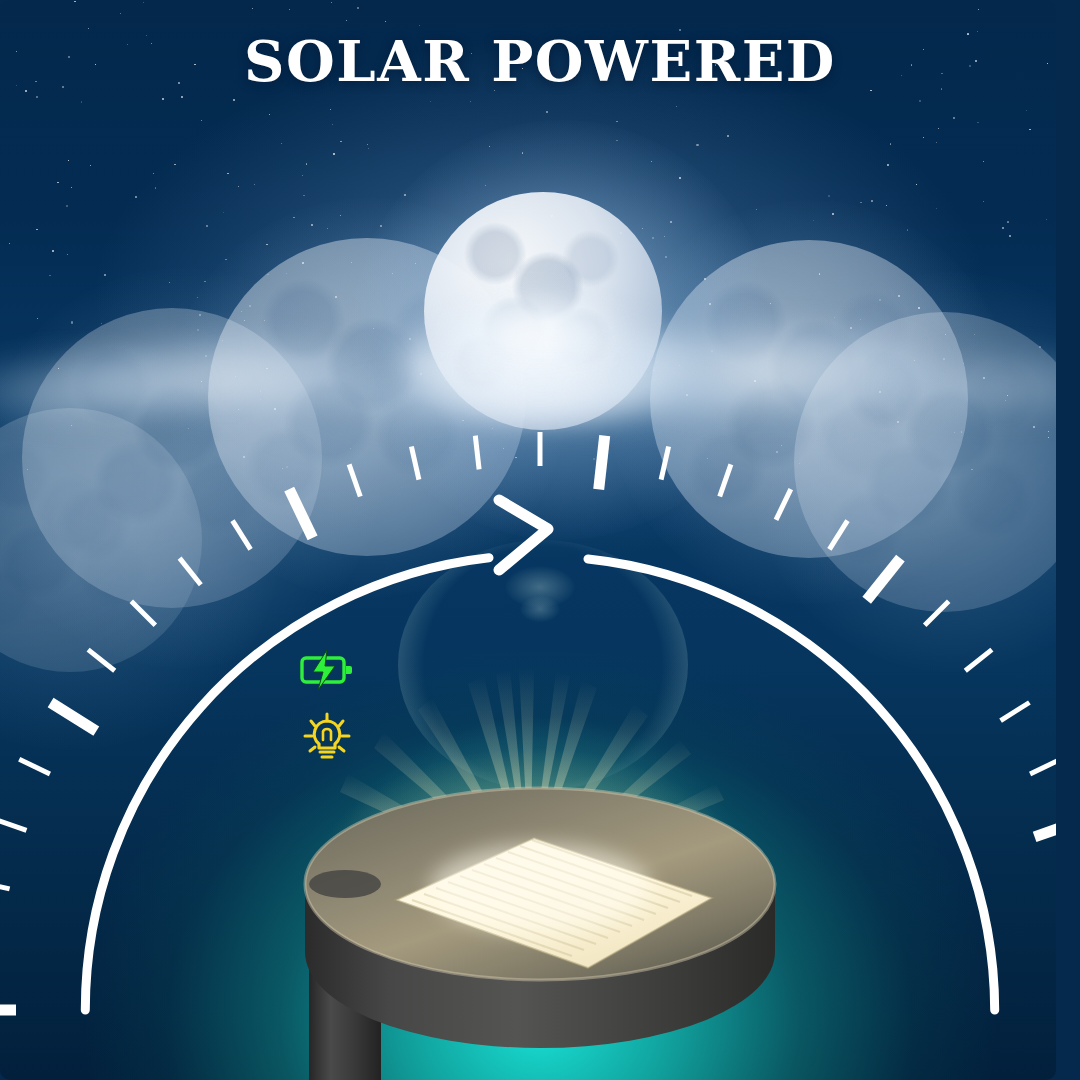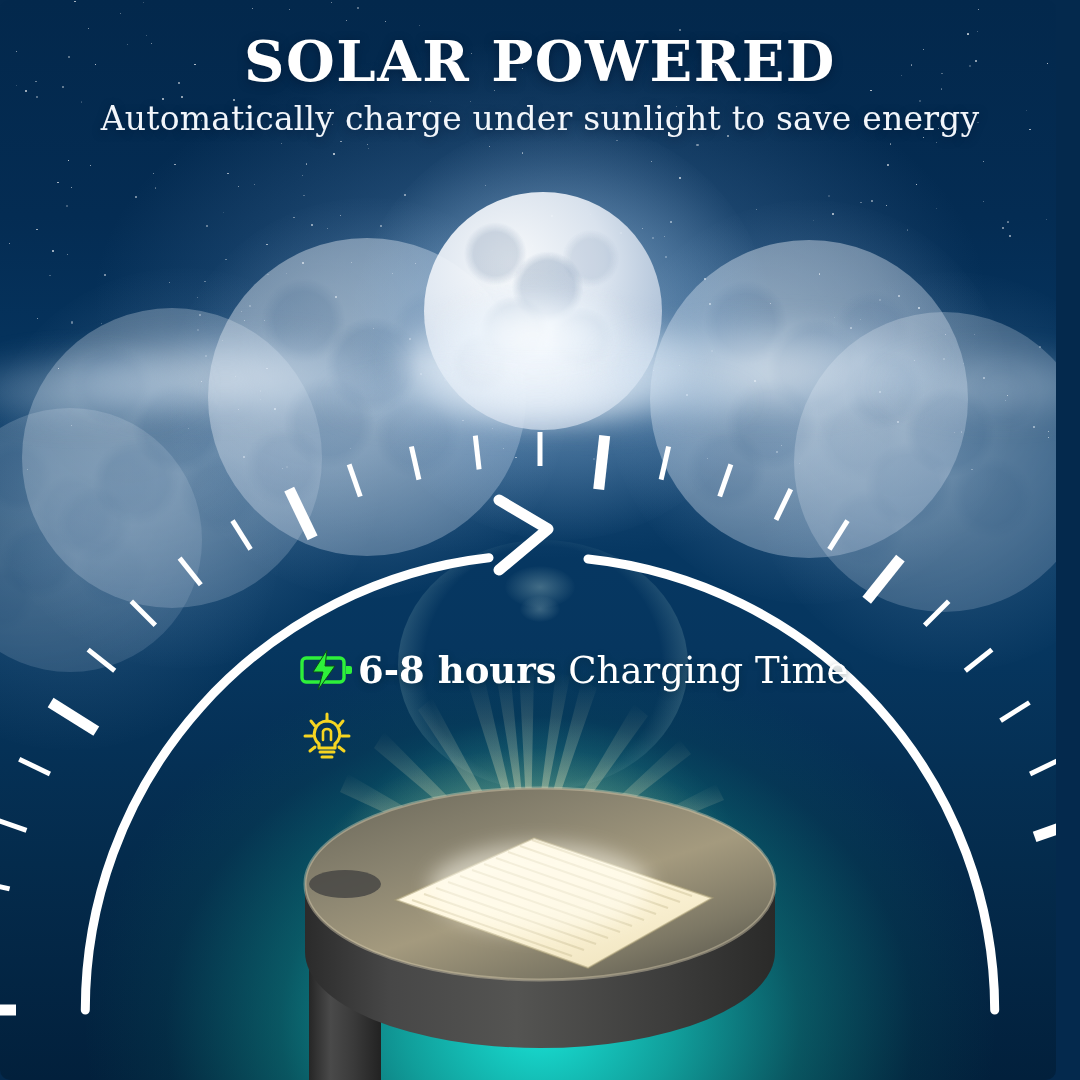--- a/index.html
+++ b/index.html
@@ -500,34 +500,30 @@
         <line x1="508" y1="852" x2="668" y2="908"></line>
         <line x1="520" y1="846" x2="680" y2="902"></line>
         <line x1="532" y1="840" x2="692" y2="896"></line>
       </g>
     </g>
     <polygon points="534,838 712,898 588,968 396,900" fill="none" stroke="rgba(170,158,118,.55)" stroke-width="2"></polygon>
     <ellipse cx="540" cy="888" rx="110" ry="44" fill="#fffdf2" opacity=".55" style="filter:blur(10px)"></ellipse>
   </svg>
 
   <div class="headline">SOLAR POWERED</div>
-  <div class="subhead">Automatically charge under sunlight to save energy</div>
 
   <div class="features">
 
     <div class="feat">
       <div class="feat-icon">
         <svg width="56" height="40" viewBox="0 0 56 40">
           <rect x="3" y="8" width="42" height="24" rx="4" fill="none" stroke="#2ef03a" stroke-width="3.4"></rect>
           <path d="M47 16 h4 a2 2 0 0 1 2 2 v4 a2 2 0 0 1 -2 2 h-4 z" fill="#2ef03a"></path>
           <polygon points="28,0 14,22 24,22 19,40 36,16 26,16" fill="#2ef03a" stroke="#0c4a18" stroke-width="1"></polygon>
         </svg>
-      </div>
-      <div class="feat-text">
-        <b>6-8 hours</b><span> </span><span>Charging Time</span>
       </div>
     </div>
 
     <div class="feat">
       <div class="feat-icon">
         <svg width="52" height="48" viewBox="0 0 52 48">
           <g stroke="#f6d521" stroke-width="3" stroke-linecap="round" fill="none">
             <line x1="26" y1="2" x2="26" y2="8"></line>
             <line x1="10" y1="9" x2="14" y2="14"></line>
             <line x1="42" y1="9" x2="38" y2="14"></line>

